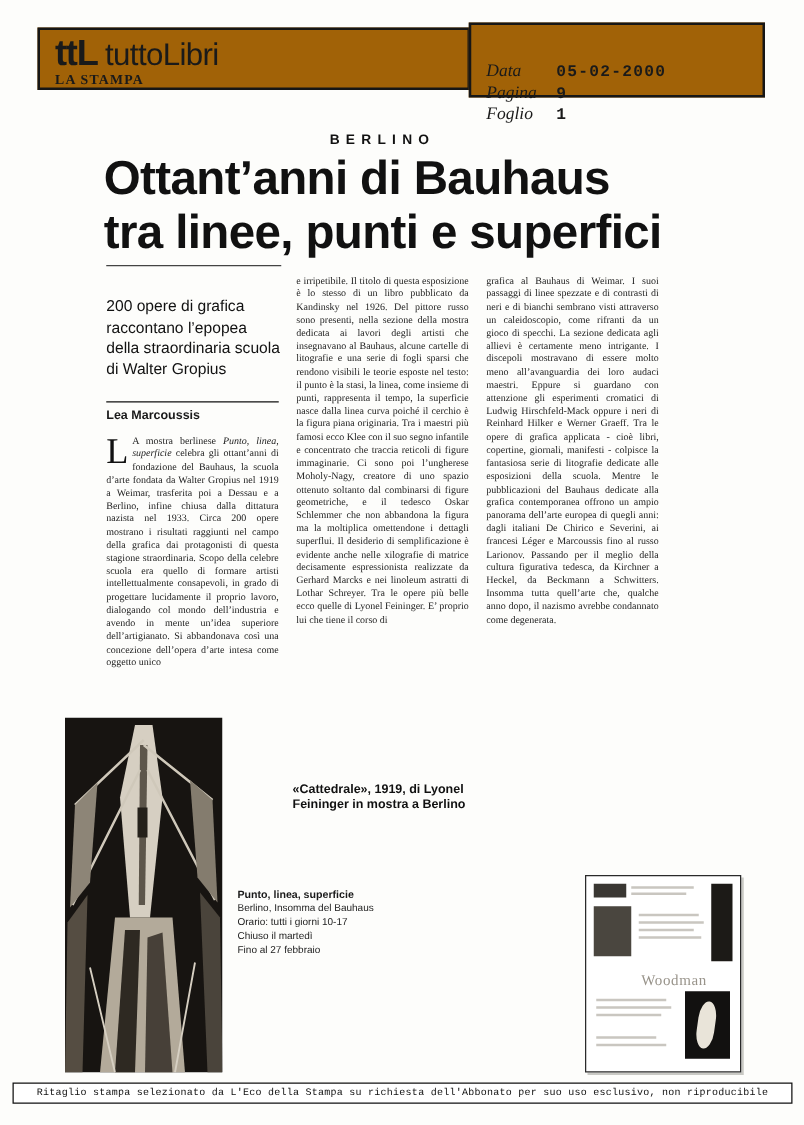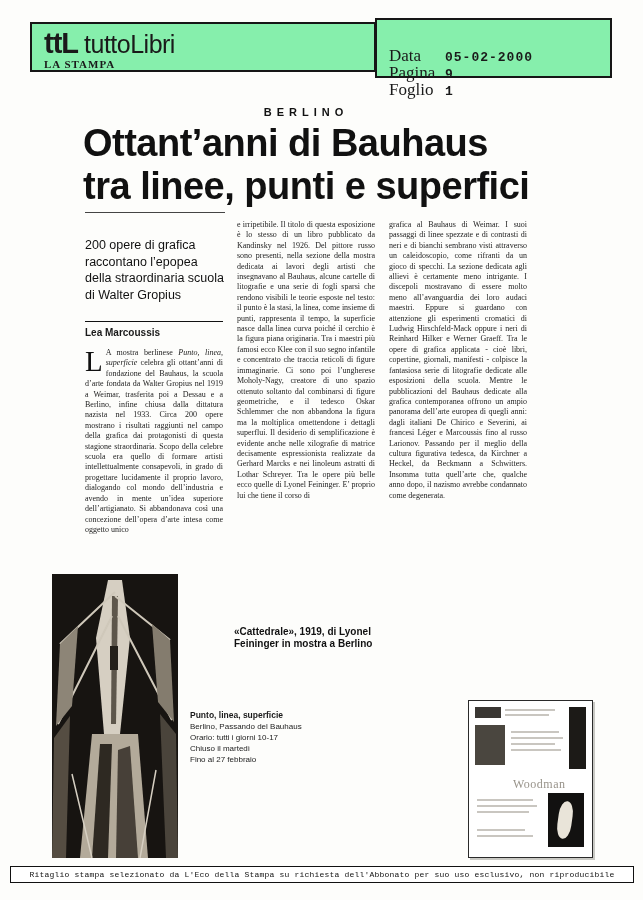--- a/index.html
+++ b/index.html
@@ -9,32 +9,32 @@
     background:#ffffff;
     font-family:"Liberation Sans", sans-serif;
     color:#1a1a1a;
     position:relative;
     overflow:hidden;
   }
   #page {
     position:absolute; inset:0;
     background:#fdfdfb;
   }
-  .box { border:2px solid #161616; background:#86efac; position:absolute; }
+  .box { border:2px solid #161616; background:#a16207; position:absolute; }
 
   
   #masthead-box { left:30px; top:22px; width:346px; height:50px; padding:3px 12px; }
   #logo-line { display:flex; align-items:baseline; }
   .ttl-mark { font-weight:bold; font-size:29px; letter-spacing:-1px; }
   .ttl-name { font-size:25px; margin-left:6px; letter-spacing:-0.5px; }
   .lastampa { font-family:"Liberation Serif", serif; font-weight:bold; font-size:11px; letter-spacing:1px; margin-top:-2px; }
 
   #meta-box { left:375px; top:18px; width:237px; height:60px; padding:5px 12px; }
   .meta-row { display:flex; align-items:baseline; height:17px; }
-  .meta-label { font-family:"Liberation Serif", serif; font-size:17px; width:56px; }
+  .meta-label { font-family:"Liberation Serif", serif; font-size:14px; width:56px;font-style:italic; }
   .meta-value { font-family:"Liberation Mono", monospace; font-weight:bold; font-size:13px; letter-spacing:1px;margin-top:25px; }
 
   
   #kicker {
     position:absolute; left:85px; top:106px; width:442px;
     text-align:center; font-size:11px; letter-spacing:5px; font-weight:600; color:#111;
   }
   #headline {
     position:absolute; left:83px; top:122px; width:480px;
     font-size:38px; line-height:43px; font-weight:bold; letter-spacing:-0.5px; color:#111;
@@ -171,21 +171,21 @@
       <polygon points="2,164 18,142 14,284 0,284" fill="#554d42"></polygon>
       <polygon points="124,160 108,140 114,284 126,284" fill="#4a443b"></polygon>
       <path d="M20,200 L40,284 M104,196 L88,284" stroke="#d6cfc2" stroke-width="1.5" fill="none"></path>
     </svg>
   </div>
 
   <div id="figure-caption">«Cattedrale», 1919, di Lyonel Feininger in mostra a Berlino</div>
 
   <div id="infobox">
     <div id="infobox-title">Punto, linea, superficie</div>
-    <div class="infobox-line">Berlino, Passando del Bauhaus</div>
+    <div class="infobox-line">Berlino, Insomma del Bauhaus</div>
     <div class="infobox-line">Orario: tutti i giorni 10-17</div>
     <div class="infobox-line">Chiuso il martedì</div>
     <div class="infobox-line">Fino al 27 febbraio</div>
   </div>
 
   <div id="thumb">
     <div class="mini" style="left:6px; top:6px; width:26px; height:11px; background:#3a3733;"></div>
     <div class="mini mini-line" style="left:36px; top:8px; width:50px;"></div>
     <div class="mini mini-line" style="left:36px; top:13px; width:44px;"></div>
     <div class="mini" style="right:6px; top:6px; width:17px; height:62px; background:#1c1a17;"></div>

